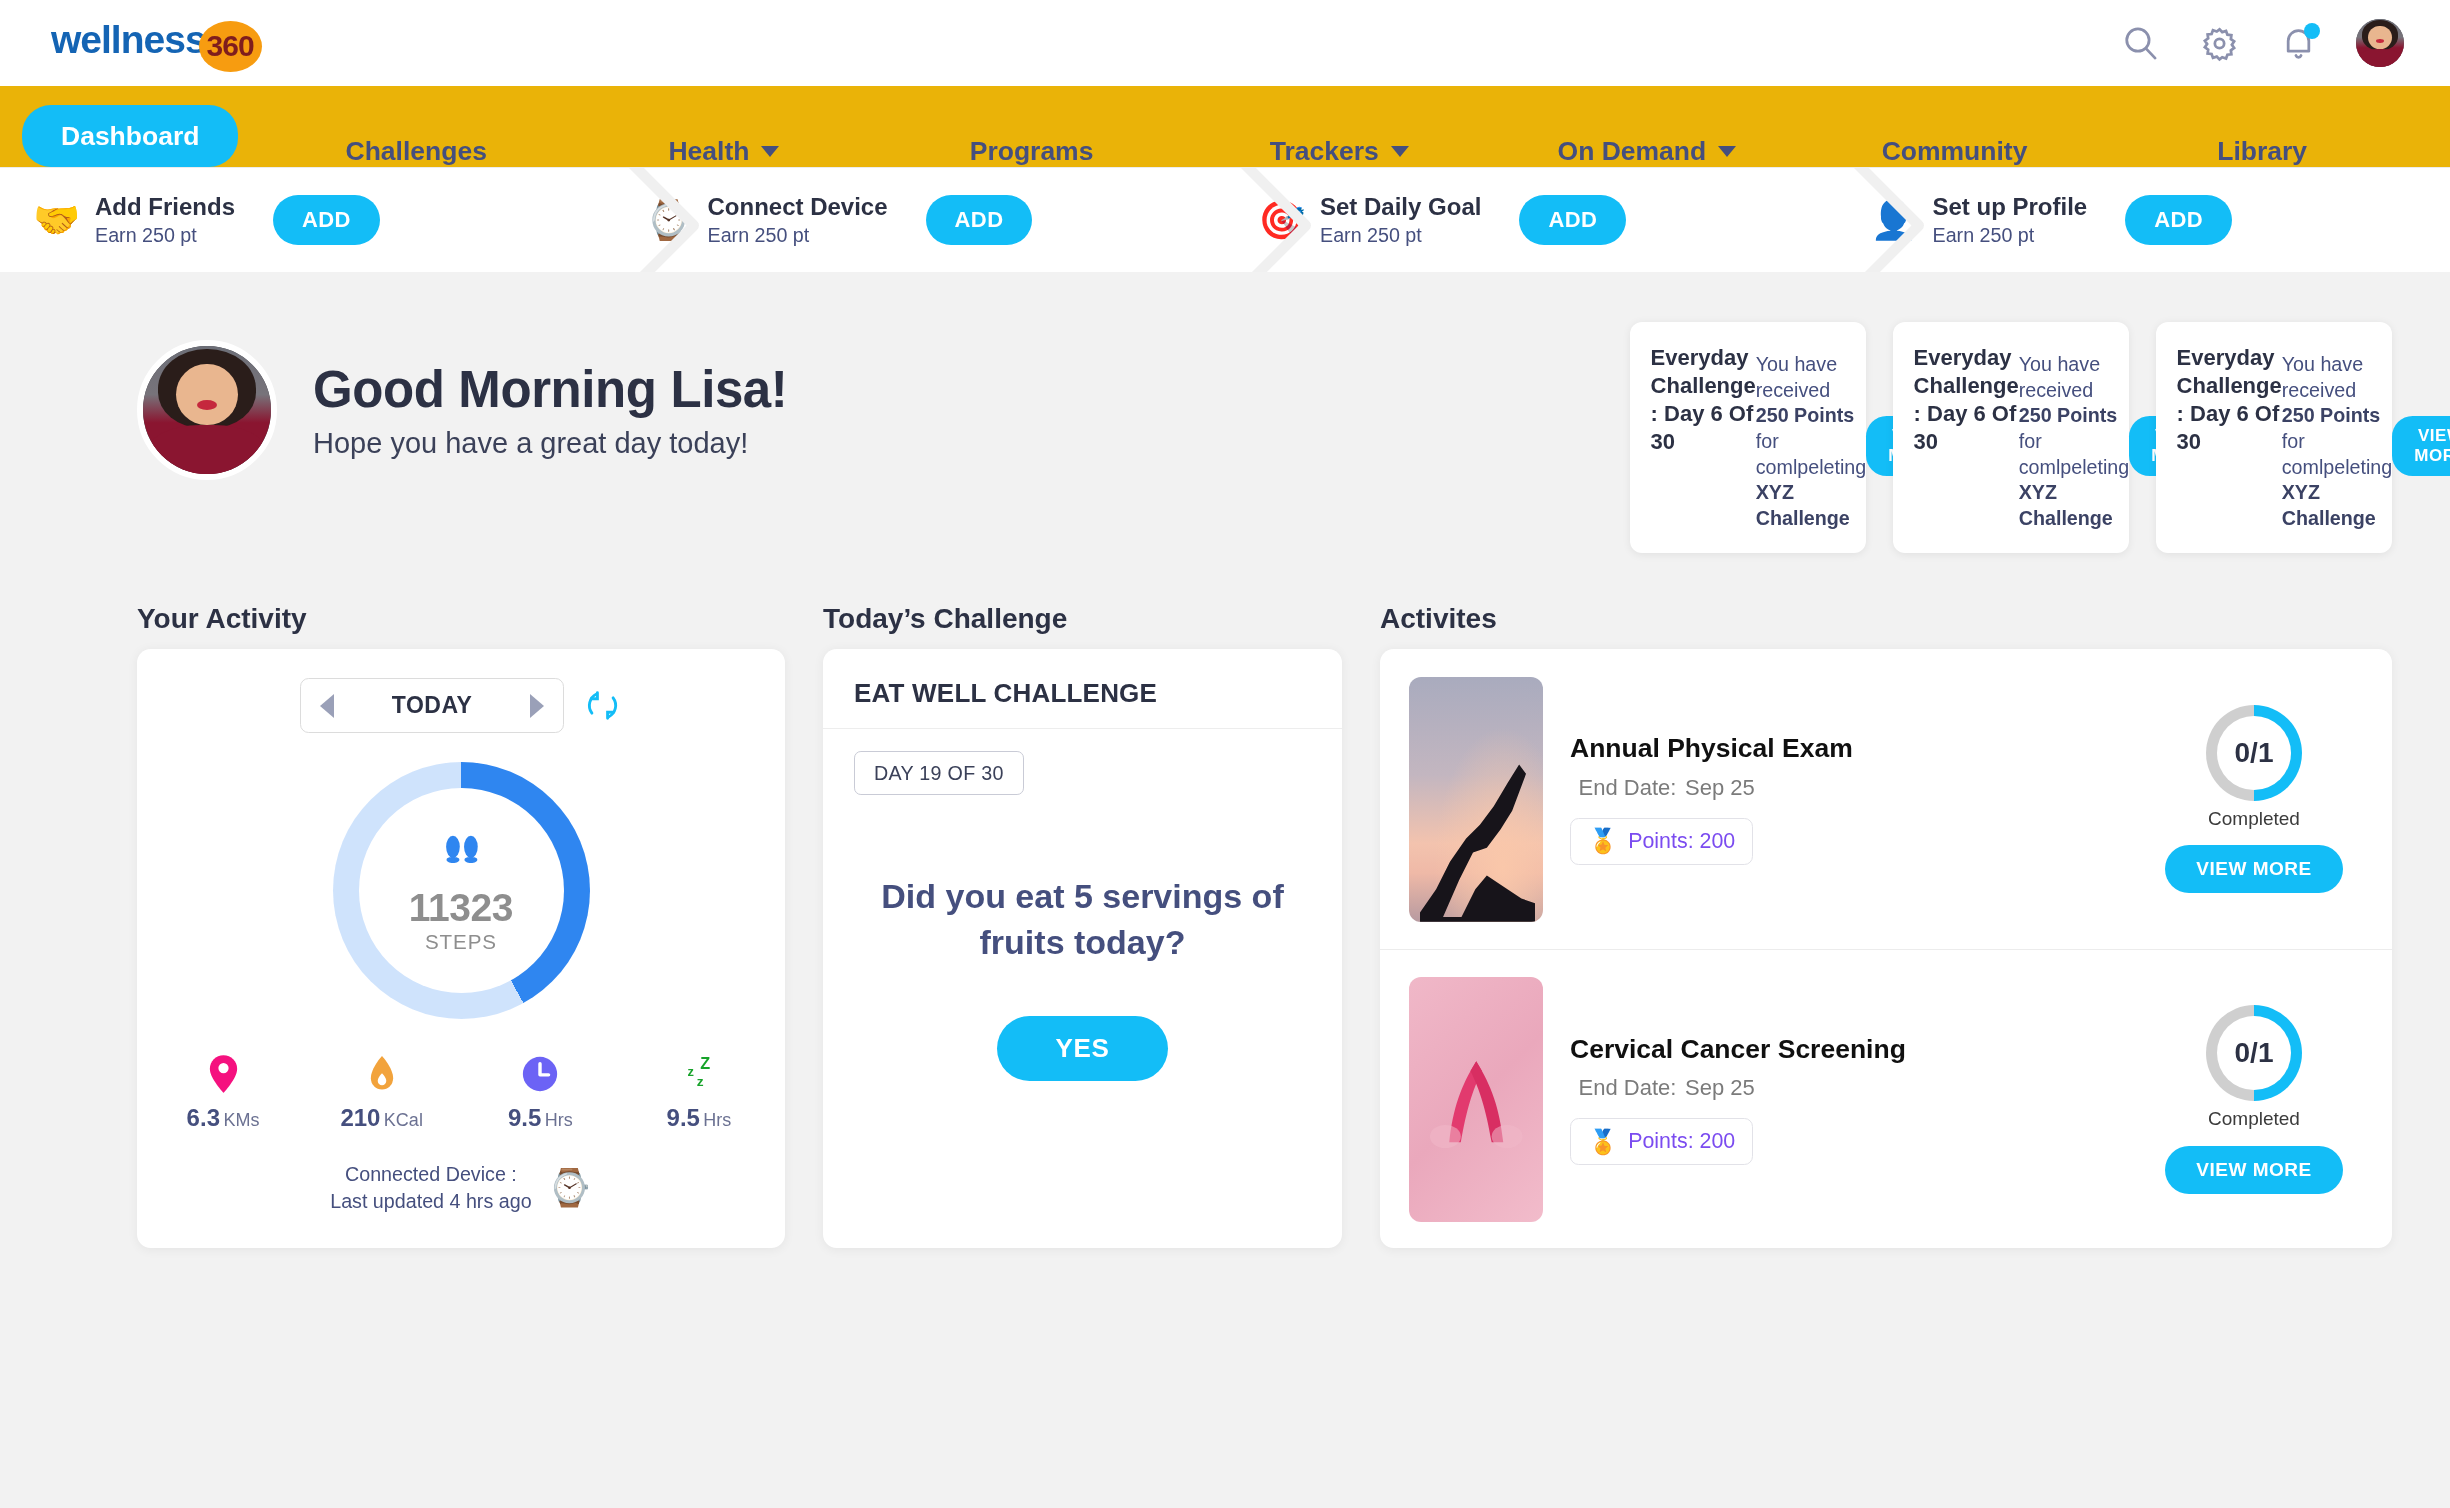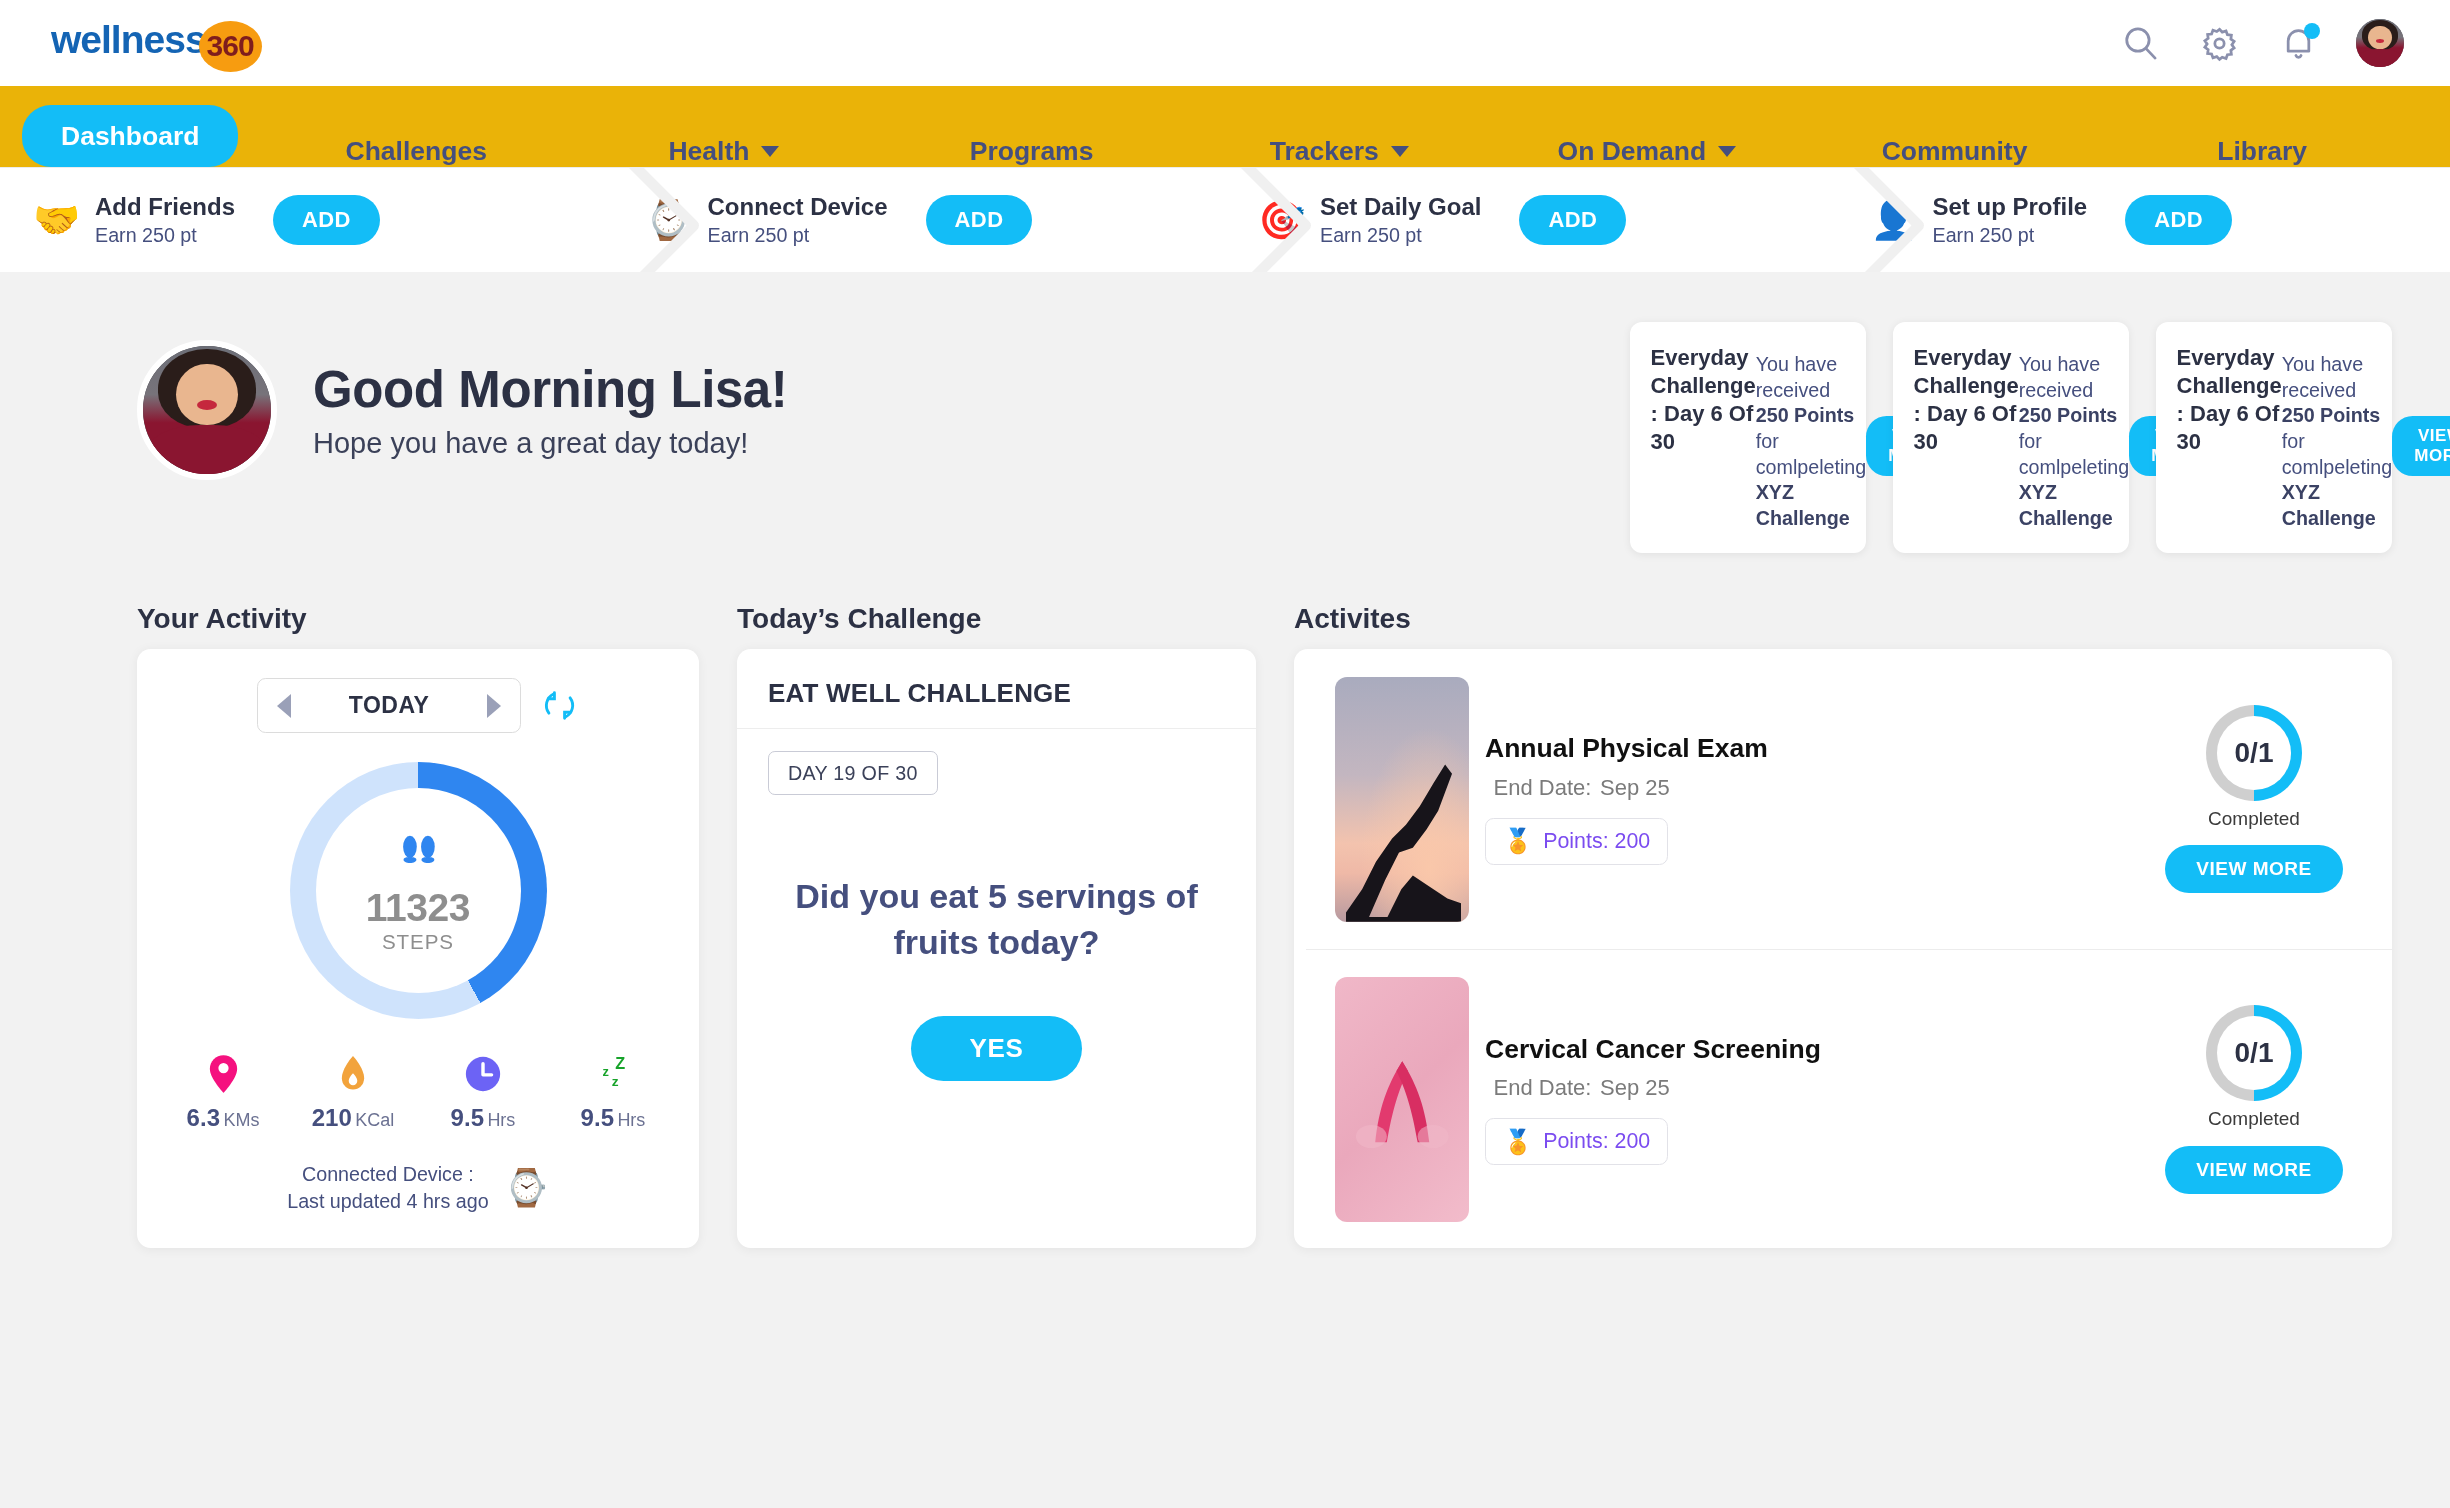--- a/index.html
+++ b/index.html
@@ -156,21 +156,21 @@
   .chal-btn {
     margin-top: 17px; background: #13bdf7; color: #fff; border: none;
     font-size: 17px; font-weight: 700; letter-spacing: 0.5px;
     padding: 10.3px 22px; border-radius: 20.6px; cursor: pointer;
   }
 
   
   .panels { display: flex; padding: 50px 58px 0 137px; gap: 38px; align-items: flex-start; }
   .panel-head { font-size: 28px; font-weight: 700; color: #2c3144; margin-bottom: 13.7px; }
 
-  .col-activity { width: 562px; }
+  .col-activity { width: 648px; }
   .card {
     background: #fff; border-radius: 13.7px;
     box-shadow: 0 1.7px 10.3px rgba(0,0,0,.06);
   }
   .activity-card { padding: 29px 0 22px; height: 599px; display: flex; flex-direction: column; align-items: center; }
   .day-row { display: flex; align-items: center; gap: 19px; }
   .day-picker {
     width: 264px; height: 55px; border: 1.3px solid #dcdcdc; border-radius: 8.6px;
     display: flex; align-items: center; justify-content: space-between;
     padding: 0 19px; cursor: pointer;
@@ -222,21 +222,21 @@
     font-size: 34px; font-weight: 700; color: #454f7e; line-height: 1.35;
   }
   .chg-yes {
     margin: 50px auto 0; background: #13bdf7; color: #fff; border: none;
     font-size: 26px; font-weight: 700; letter-spacing: 0.7px;
     padding: 17px 58px; border-radius: 34px; cursor: pointer;
   }
 
   .col-activities { flex: 1; }
   .activities-card { padding: 0; height: 599px; }
-  .act-row { display: flex; align-items: center; padding: 26px 31px 26px 29px; gap: 16px; height: 300px; margin-left: 12px; }
+  .act-row { display: flex; align-items: center; padding: 26px 31px 26px 29px; gap: 27px; height: 300px; }
   .act-row + .act-row { border-top: 1.3px solid #ececec; }
   .act-thumb { width: 134px; height: 245px; border-radius: 12px; overflow: hidden; flex: 0 0 auto; position: relative; }
   .thumb-yoga {
     background:
       radial-gradient(ellipse at 70% 78%, rgba(250,200,170,.95) 0%, rgba(250,200,170,0) 52%),
       linear-gradient(180deg,#a9abbe 0%,#c3b6c0 40%,#f3c3ae 68%,#efb9a7 80%,#b79aa0 100%);
   }
   .thumb-yoga .pose {
     position:absolute; left:8%; bottom:0; width:86%; height:66%;
   }

